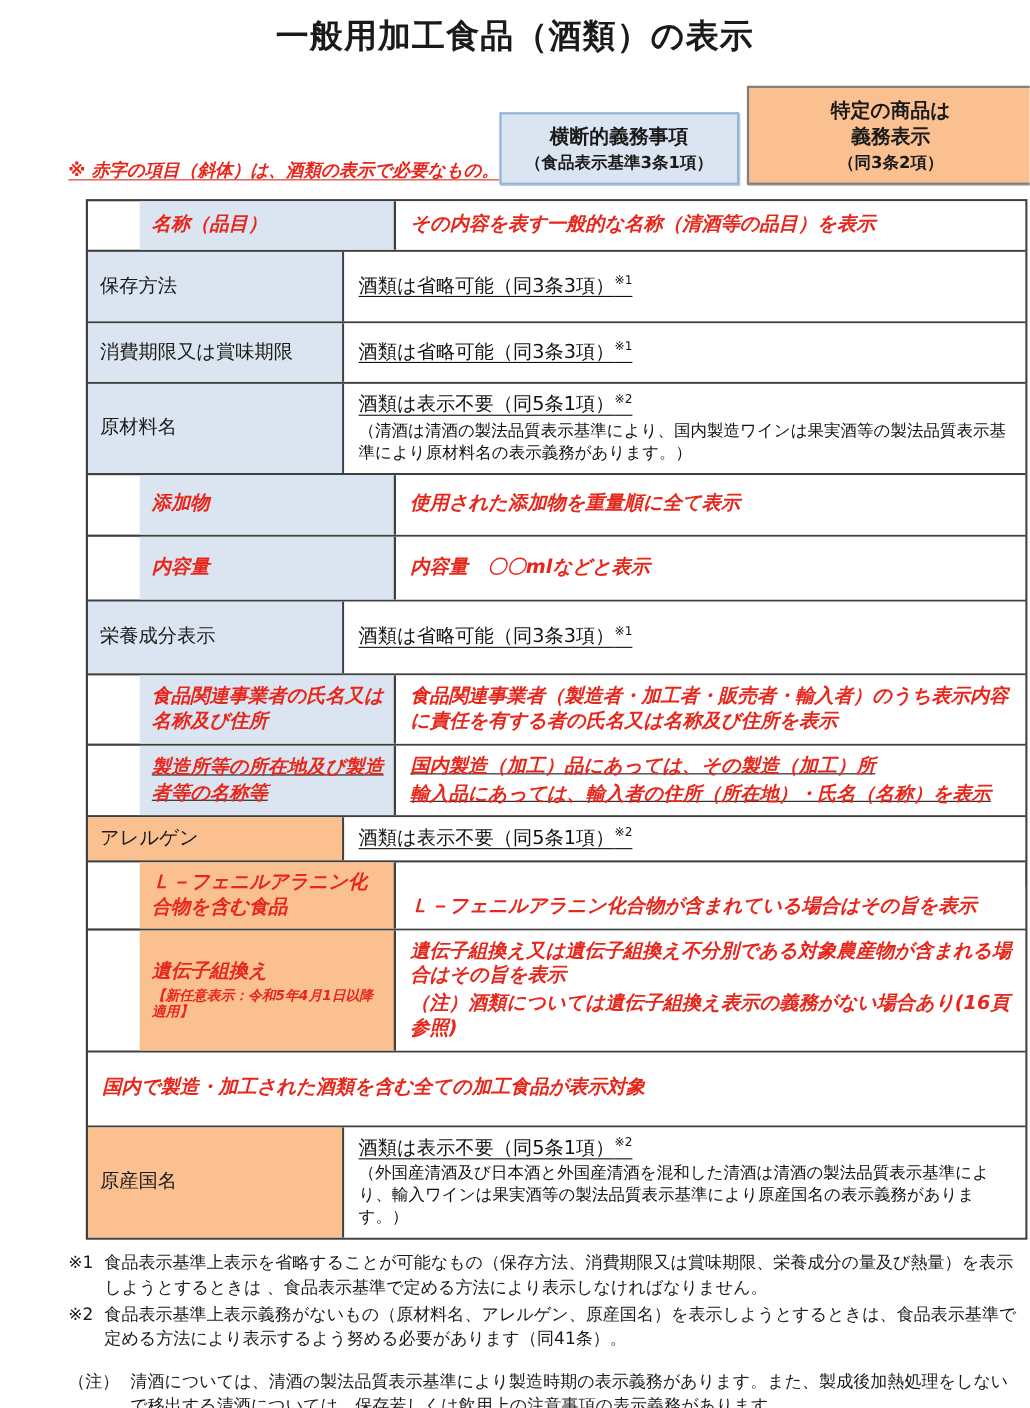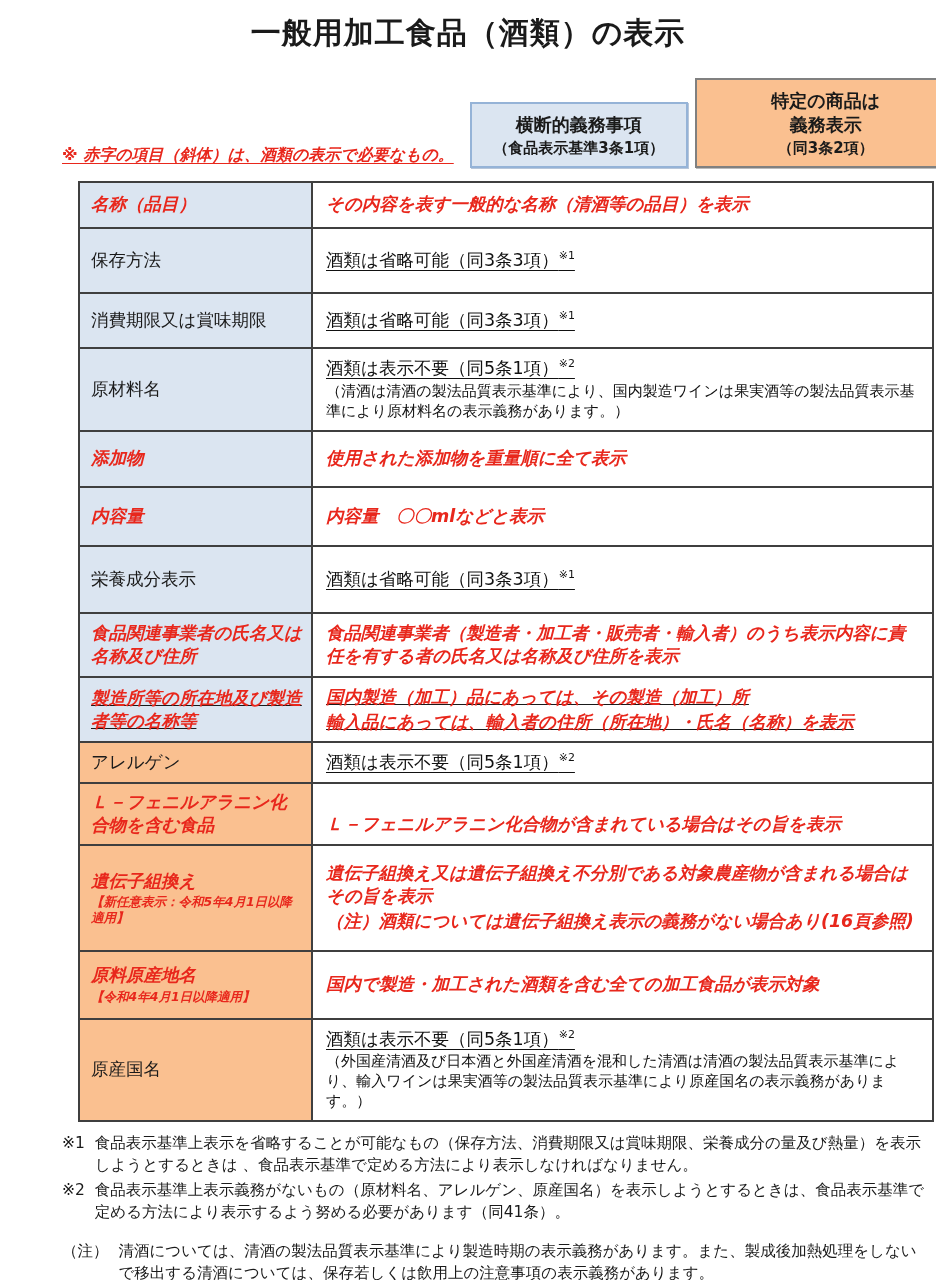--- a/index.html
+++ b/index.html
@@ -53,21 +53,20 @@
     padding:9px 8px 8px 8px;
     line-height:1.35;
   }
   .legend-box .big{font-size:18px;}
   .legend-box .small{font-size:15px;}
   .legend-blue{
     width:218px;
     background:var(--blue-cell);
     border:2px solid var(--legend-blue-border);
     box-shadow:1px 1px 0 #b7c6da;
-    margin-left:16px;
   }
   .legend-orange{
     width:262px;
     background:var(--orange-cell);
     border:2px solid var(--legend-orange-border);
     box-shadow:1px 1px 0 #bbb;
   }
 
   
   .rules-table{
@@ -87,21 +86,21 @@
   }
   .cell.label.blue{background:var(--blue-cell);}
   .cell.label.orange{background:var(--orange-cell);}
   .cell.content{
     flex:1;
     background:#fff;
     padding:7px 10px 7px 13px;
     font-size:17.5px;
     line-height:1.3;
   }
-  .red-text{color:var(--red);font-style:italic;font-weight:bold;}
+  .red-text{color:var(--red);font-style:italic;font-weight:bold;margin-left:47px;}
   .label-sub{font-size:12.5px;line-height:1.25;margin-top:2px;}
   .part{margin:1px 0;}
   .part.note{font-size:15px;line-height:1.32;color:#111;font-weight:normal;font-style:normal;}
   .part.underline .u{
     color:#111;
     text-decoration:underline;
     text-underline-offset:3.5px;
   }
   .part.underline sup{font-size:11px;line-height:0;}
 
@@ -251,24 +250,20 @@
         <div class="cell label orange red-text">
           <div class="label-main">遺伝子組換え</div>
           <div class="label-sub">【新任意表示：令和5年4月1日以降適用】</div>
         </div>
         <div class="cell content">
           <div class="part red red-text">遺伝子組換え又は遺伝子組換え不分別である対象農産物が含まれる場合はその旨を表示</div>
           <div class="part red red-text">（注）酒類については遺伝子組換え表示の義務がない場合あり(16頁参照)</div>
         </div>
       </div>
       <div class="row">
-        <div class="cell label orange red-text">
-          <div class="label-main">原料原産地名</div>
-          <div class="label-sub">【令和4年4月1日以降適用】</div>
-        </div>
         <div class="cell content">
           <div class="part red red-text">国内で製造・加工された酒類を含む全ての加工食品が表示対象</div>
         </div>
       </div>
       <div class="row">
         <div class="cell label orange">
           <div class="label-main">原産国名</div>
         </div>
         <div class="cell content">
           <div class="part underline"><span class="u">酒類は表示不要（同5条1項）<sup>※2</sup></span></div>

